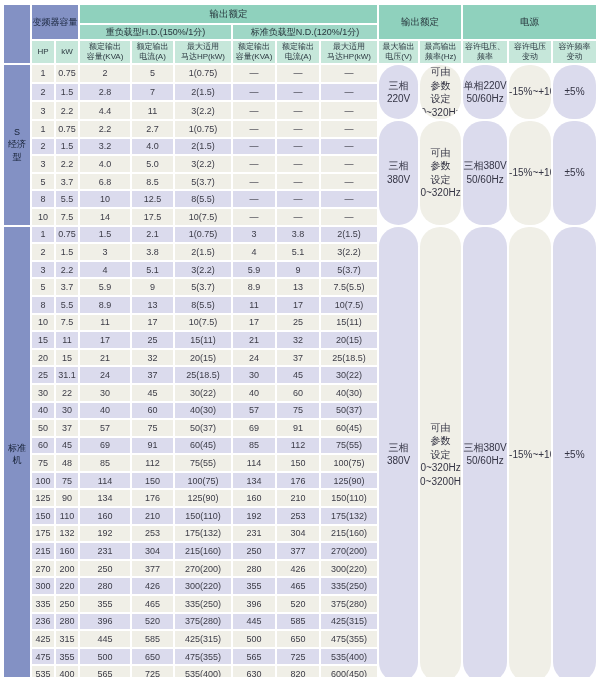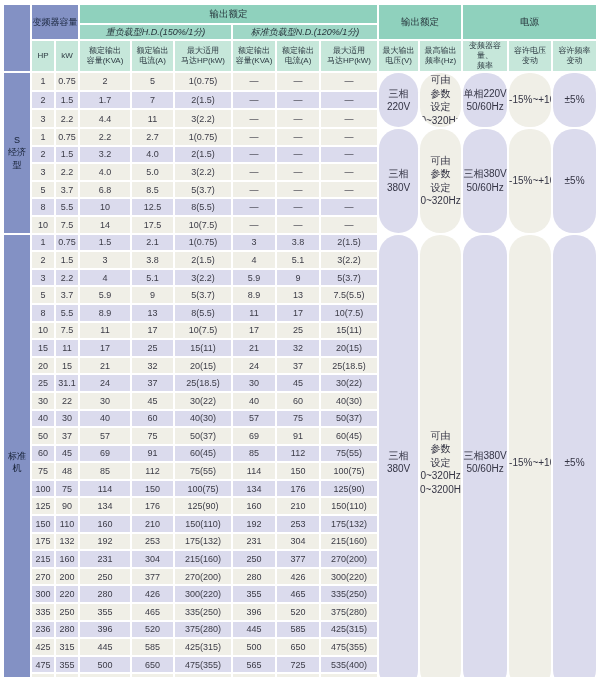--- a/index.html
+++ b/index.html
@@ -12,21 +12,21 @@
   .t1  {background:#8fd1bd;color:#26343b;font-size:9.5px;}
   .t2  {background:#9fd7c6;color:#26343b;font-size:9px;}
   .t3  {background:#c6e7da;color:#2d3a42;font-size:8px;line-height:1.25;white-space:pre-line;}
   
   .lav  {background:#dbdbed;}
   .cream{background:#f0efe7;}
   .num  {height:15.6px;font-size:9px;color:#3b3b46;}
   .merged{font-size:10px;color:#343444;white-space:pre-line;line-height:1.35;border-radius:20px;}
   .side{color:#141f33;font-size:9px;white-space:pre-line;line-height:1.4;}
   .hrow1 td{height:18px;}
-  .hrow2 td{height:14px;font-style:italic;}
+  .hrow2 td{height:14px;}
   .hrow3 td{height:22px;}
 </style>
 </head>
 <body>
 
 <div class="page">
   <table class="spec">
     <colgroup>
       <col style="width:26px">
         <col style="width:22px">
@@ -67,21 +67,21 @@
         <td class="t3">额定输出
 容量(KVA)</td>
         <td class="t3">额定输出
 电流(A)</td>
         <td class="t3">最大适用
 马达HP(kW)</td>
         <td class="t3">最大输出
 电压(V)</td>
         <td class="t3">最高输出
 频率(Hz)</td>
-        <td class="t3">变频器容量、
+        <td class="t3">容许电压、
 频率</td>
         <td class="t3">容许电压
 变动</td>
         <td class="t3">容许频率
 变动</td>
       </tr>
     </thead>
     <tbody>
         <tr>
           <td class="b side" rowspan="9">S
@@ -101,21 +101,21 @@
 设定
 0~320Hz</td>
           <td class="lav merged" rowspan="3">单相220V
 50/60Hz</td>
           <td class="cream merged" rowspan="3">-15%~+10%</td>
           <td class="lav merged" rowspan="3">±5%</td>
         </tr>
         <tr>
           <td class="lav num">2</td>
           <td class="lav num">1.5</td>
-          <td class="lav num">1.7</td>
+          <td class="lav num">2.8</td>
           <td class="lav num">7</td>
           <td class="lav num">2(1.5)</td>
           <td class="lav num">—</td>
           <td class="lav num">—</td>
           <td class="lav num">—</td>
         </tr>
         <tr>
           <td class="cream num">3</td>
           <td class="cream num">2.2</td>
           <td class="cream num">4.4</td>

